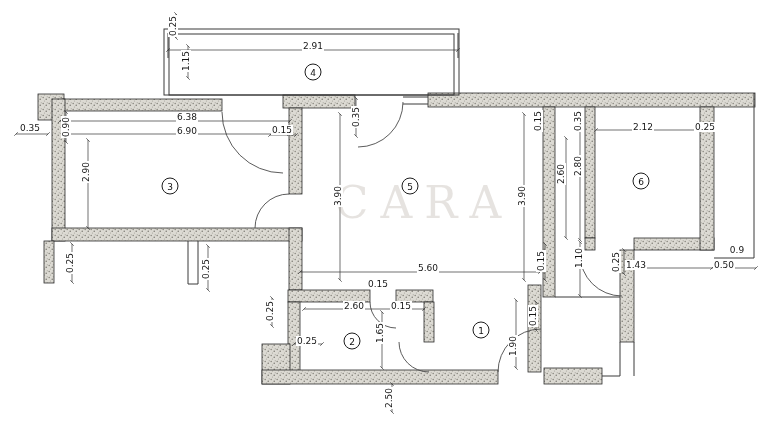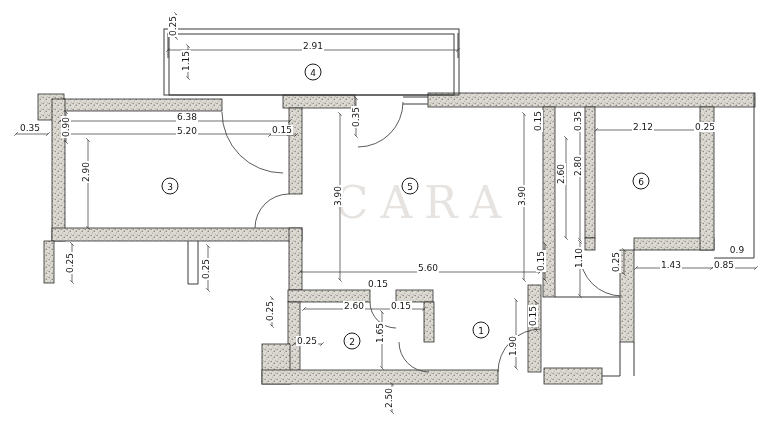--- a/index.html
+++ b/index.html
@@ -139,41 +139,41 @@
     <div class="room" style="left:641px;top:181px">6</div>
   </div>
 
   <div>
     <span class="dim v" style="left:173px;top:26px">0.25</span>
     <span class="dim" style="left:313px;top:46px">2.91</span>
     <span class="dim v" style="left:186px;top:61px">1.15</span>
     <span class="dim" style="left:30px;top:128px">0.35</span>
     <span class="dim v" style="left:66px;top:127px">0.90</span>
     <span class="dim" style="left:187px;top:117px">6.38</span>
-    <span class="dim" style="left:187px;top:131px">5.20</span>
+    <span class="dim" style="left:187px;top:131px">6.90</span>
     <span class="dim" style="left:282px;top:130px">0.15</span>
     <span class="dim v" style="left:356px;top:117px">0.35</span>
     <span class="dim v" style="left:538px;top:121px">0.15</span>
     <span class="dim v" style="left:578px;top:121px">0.35</span>
     <span class="dim" style="left:643px;top:127px">2.12</span>
     <span class="dim" style="left:705px;top:127px">0.25</span>
     <span class="dim v" style="left:86px;top:172px">2.90</span>
     <span class="dim v" style="left:338px;top:196px">3.90</span>
     <span class="dim v" style="left:522px;top:196px">3.90</span>
     <span class="dim v" style="left:561px;top:174px">2.60</span>
     <span class="dim v" style="left:578px;top:166px">2.80</span>
     <span class="dim v" style="left:70px;top:263px">0.25</span>
     <span class="dim v" style="left:206px;top:269px">0.25</span>
     <span class="dim" style="left:428px;top:268px">5.60</span>
     <span class="dim" style="left:378px;top:284px">0.15</span>
     <span class="dim v" style="left:541px;top:261px">0.15</span>
     <span class="dim v" style="left:579px;top:258px">1.10</span>
     <span class="dim v" style="left:616px;top:262px">0.25</span>
-    <span class="dim" style="left:671px;top:265px">1.43</span>
-    <span class="dim" style="left:724px;top:265px">0.85</span>
+    <span class="dim" style="left:636px;top:265px">1.43</span>
+    <span class="dim" style="left:724px;top:265px">0.50</span>
     <span class="dim" style="left:737px;top:250px">0.9</span>
     <span class="dim v" style="left:270px;top:311px">0.25</span>
     <span class="dim" style="left:354px;top:306px">2.60</span>
     <span class="dim" style="left:401px;top:306px">0.15</span>
     <span class="dim" style="left:307px;top:341px">0.25</span>
     <span class="dim v" style="left:380px;top:333px">1.65</span>
     <span class="dim v" style="left:533px;top:316px">0.15</span>
     <span class="dim v" style="left:513px;top:346px">1.90</span>
     <span class="dim v" style="left:389px;top:398px">2.50</span>
   </div>

